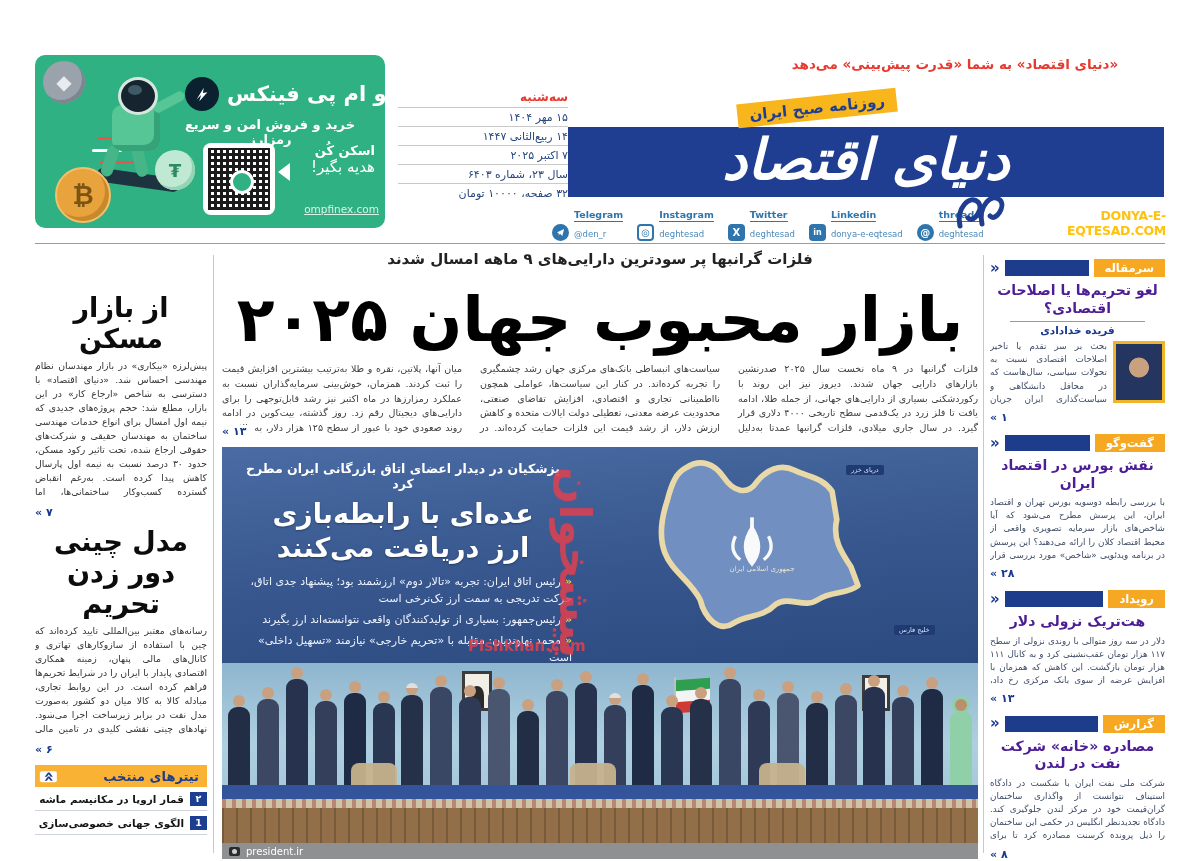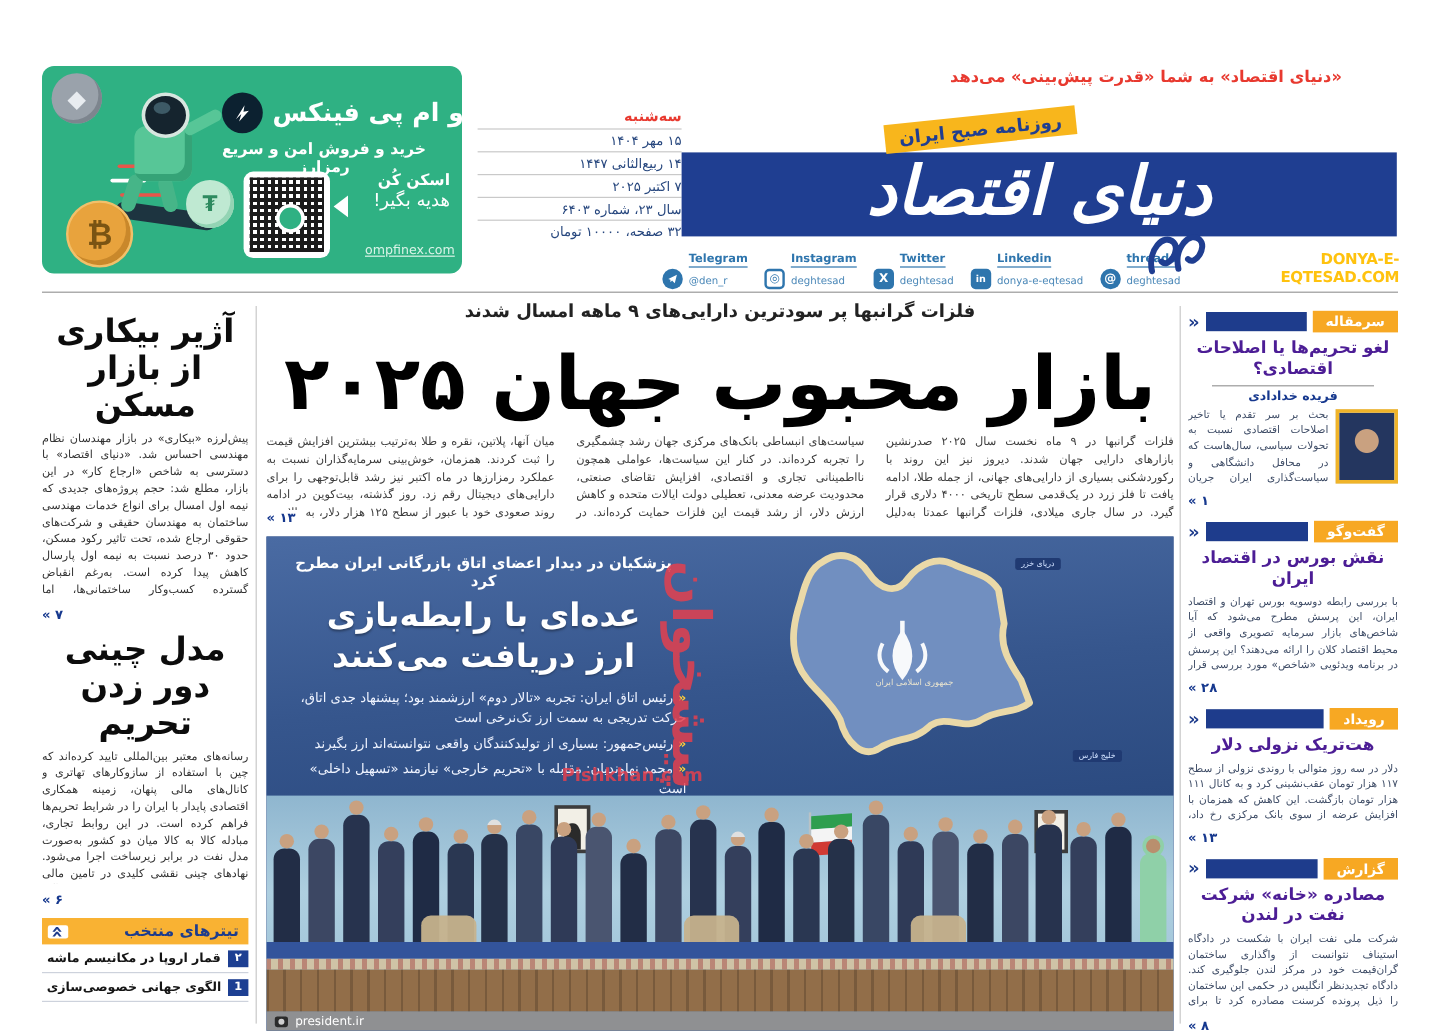--- a/index.html
+++ b/index.html
@@ -235,21 +235,21 @@
     </div>
   </div>
   <div class="website">DONYA-E-EQTESAD.COM</div>
 
   <div class="rule"></div>
   <div class="vline" style="left:213px;"></div>
   <div class="vline" style="left:983px;"></div>
 
   <div class="colL">
     <div>
-      <div class="l-head"><span>آژیر بیکاری</span><br><span>از بازار مسکن</span></div>
+      <div class="l-head"><br><span>از بازار مسکن</span></div>
       <div class="l-body h140">پیش‌لرزه «بیکاری» در بازار مهندسان نظام مهندسی احساس شد. «دنیای اقتصاد» با دسترسی به شاخص «ارجاع کار» در این بازار، مطلع شد: حجم پروژه‌های جدیدی که نیمه اول امسال برای انواع خدمات مهندسی ساختمان به مهندسان حقیقی و شرکت‌های حقوقی ارجاع شده، تحت تاثیر رکود مسکن، حدود ۳۰ درصد نسبت به نیمه اول پارسال کاهش پیدا کرده است. به‌رغم انقباض گسترده کسب‌وکار ساختمانی‌ها، اما هزینه‌های ثابت آنها دست‌کم به اندازه تورم تولید افزایش یافته است. اکنون برخی مهندسان به فکر «تغییر شغل» و برخی از آنها در خطر «بیکاری» هستند. برآوردها همچنین از کاهش سهم ساختمان در اشتغال حکایت دارد.</div>
       <div class="refline"><span class="ref">« ۷</span></div>
     </div>
     <div style="margin-top:6px;">
       <div class="l-head"><span>مدل چینی</span><br><span>دور زدن تحریم</span></div>
       <div class="l-body h112">رسانه‌های معتبر بین‌المللی تایید کرده‌اند که چین با استفاده از سازوکارهای تهاتری و کانال‌های مالی پنهان، زمینه همکاری اقتصادی پایدار با ایران را در شرایط تحریم‌ها فراهم کرده است. در این روابط تجاری، مبادله کالا به کالا میان دو کشور به‌صورت مدل نفت در برابر زیرساخت اجرا می‌شود. نهادهای چینی نقشی کلیدی در تامین مالی پروژه‌های ایرانی و انتقال غیرمستقیم درآمد نفت دارند. این سازوکارها ضمن حفظ صادرات نفت ایران و تامین نیازهای زیرساختی آن، منافع چین را تقویت و نظام تحریم‌ها را تضعیف می‌کند.</div>
       <div class="refline"><span class="ref">« ۶</span></div>
     </div>
     <div class="sel">
       <div class="sel-head">

